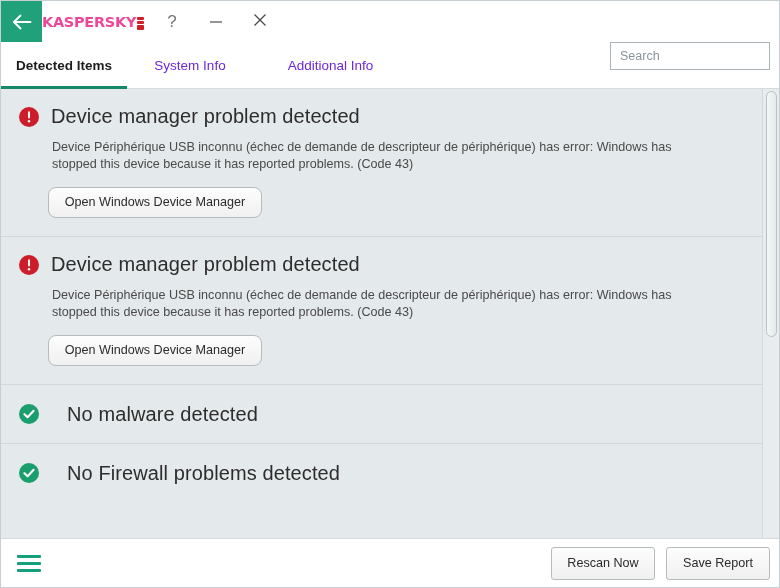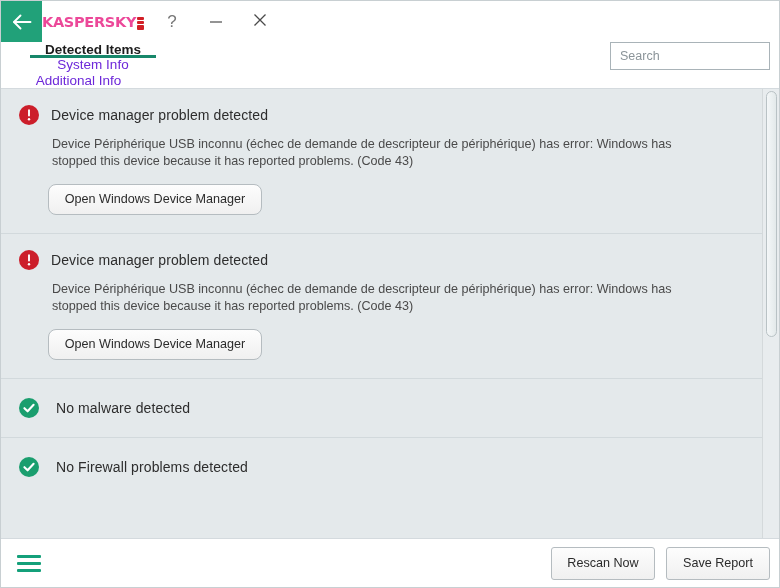--- a/index.html
+++ b/index.html
@@ -109,23 +109,22 @@
     height: 46px;
     flex: 0 0 46px;
     background: #ffffff;
     display: flex;
     align-items: center;
     position: relative;
     border-bottom: 1px solid #d4dade;
   }
   .tabs {
     display: flex;
-    align-items: flex-end;
+    align-items: center;
     height: 100%;
-    flex-direction: column;
   }
   .tab {
     height: 100%;
     display: flex;
     align-items: center;
     justify-content: center;
     font-size: 13.5px;
     cursor: pointer;
     color: #6d28d9;
     position: relative;
@@ -191,36 +190,36 @@
     border-bottom: 1px solid #d2d9dc;
   }
   .row:last-child { border-bottom: none; }
 
   .row-head {
     display: flex;
     align-items: center;
     gap: 12px;
   }
   .row-problem .row-head { padding-top: 16px; }
-  .row-ok { height: 58px; display: flex; align-items: center; gap: 17px; }
+  .row-ok { height: 58px; display: flex; align-items: center; gap: 28px; }
 
   .status-icon {
     flex: 0 0 auto;
     width: 20px;
     height: 20px;
     border-radius: 50%;
     display: flex;
     align-items: center;
     justify-content: center;
   }
   .status-icon.error { background: #cc1e2a; }
   .status-icon.ok { background: #1a9e6e; }
 
   .row-title {
-    font-size: 14px;
+    font-size: 20px;
     color: #2d2d2d;
     letter-spacing: .1px;
   }
   .row-desc {
     margin: 11px 0 0 33px;
     font-size: 12.6px;
     line-height: 17px;
     color: #4a4a4a;
     max-width: 658px;
   }

